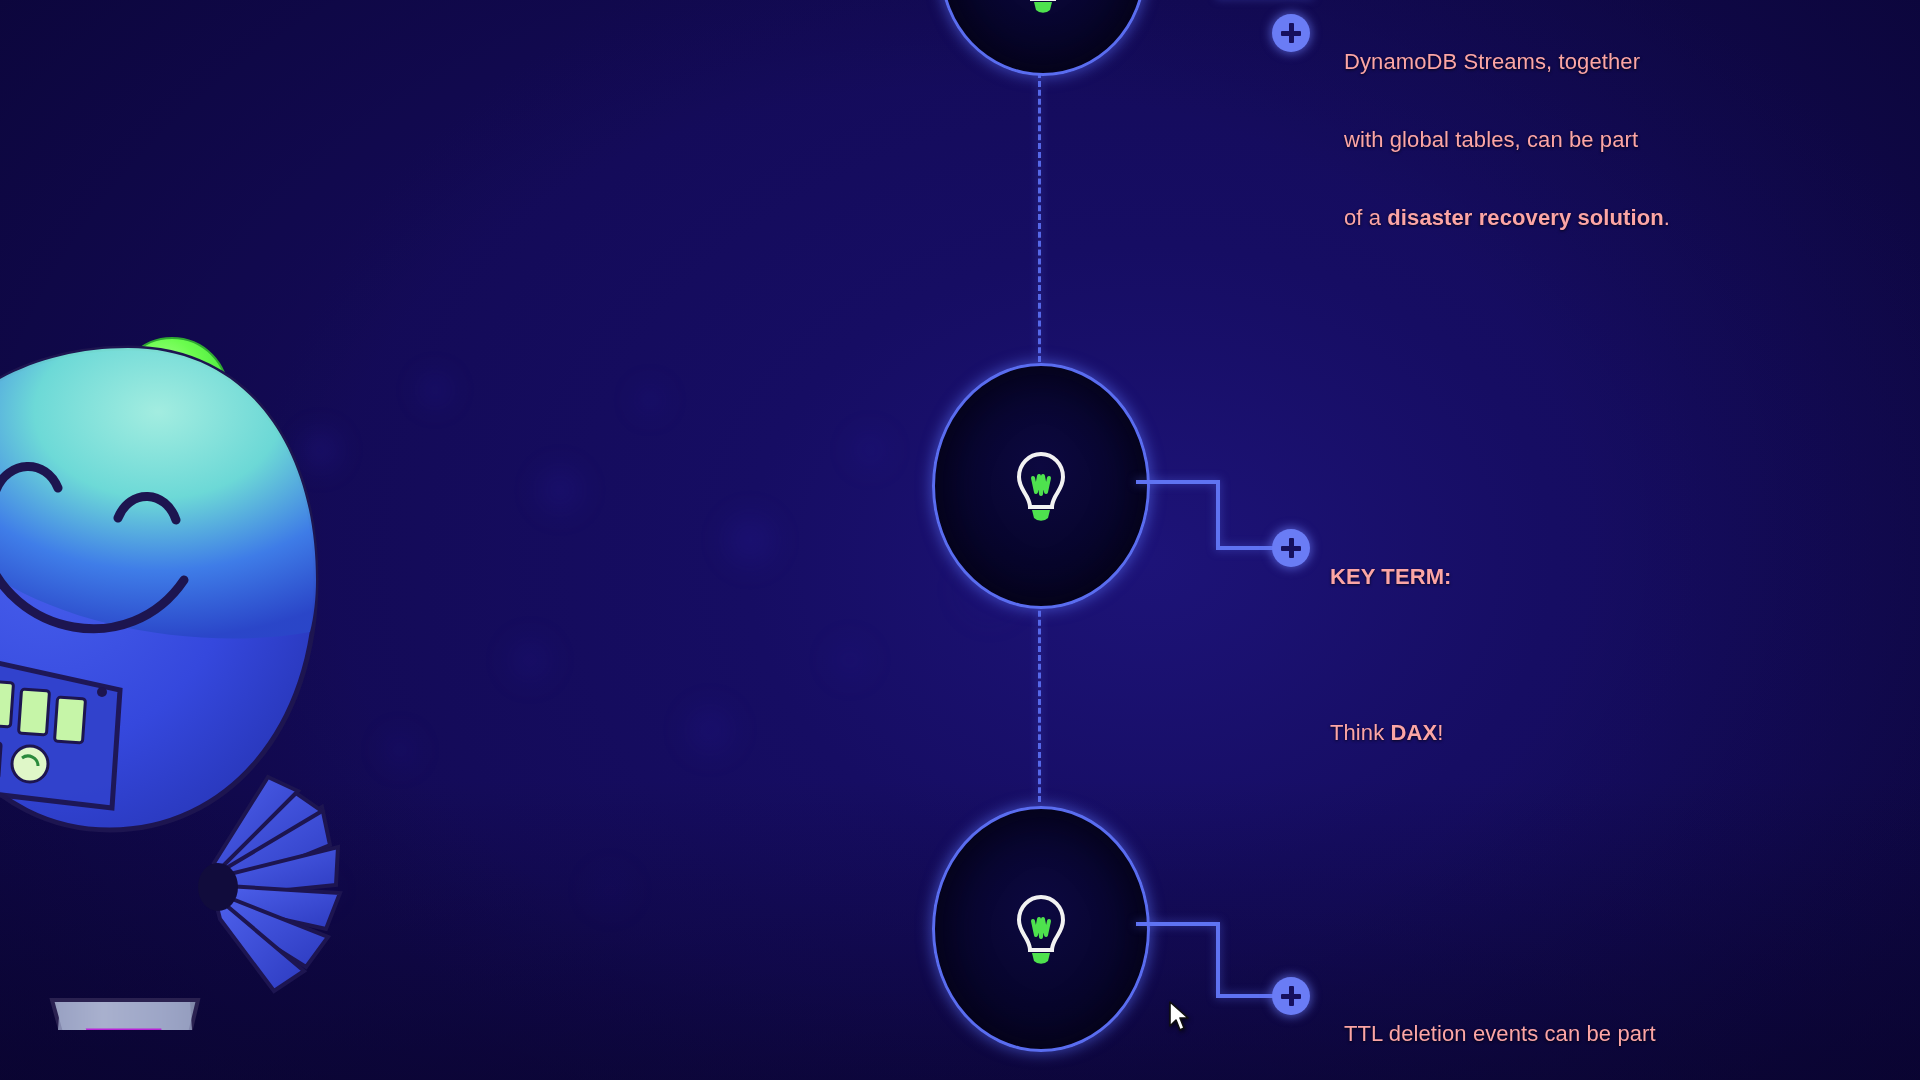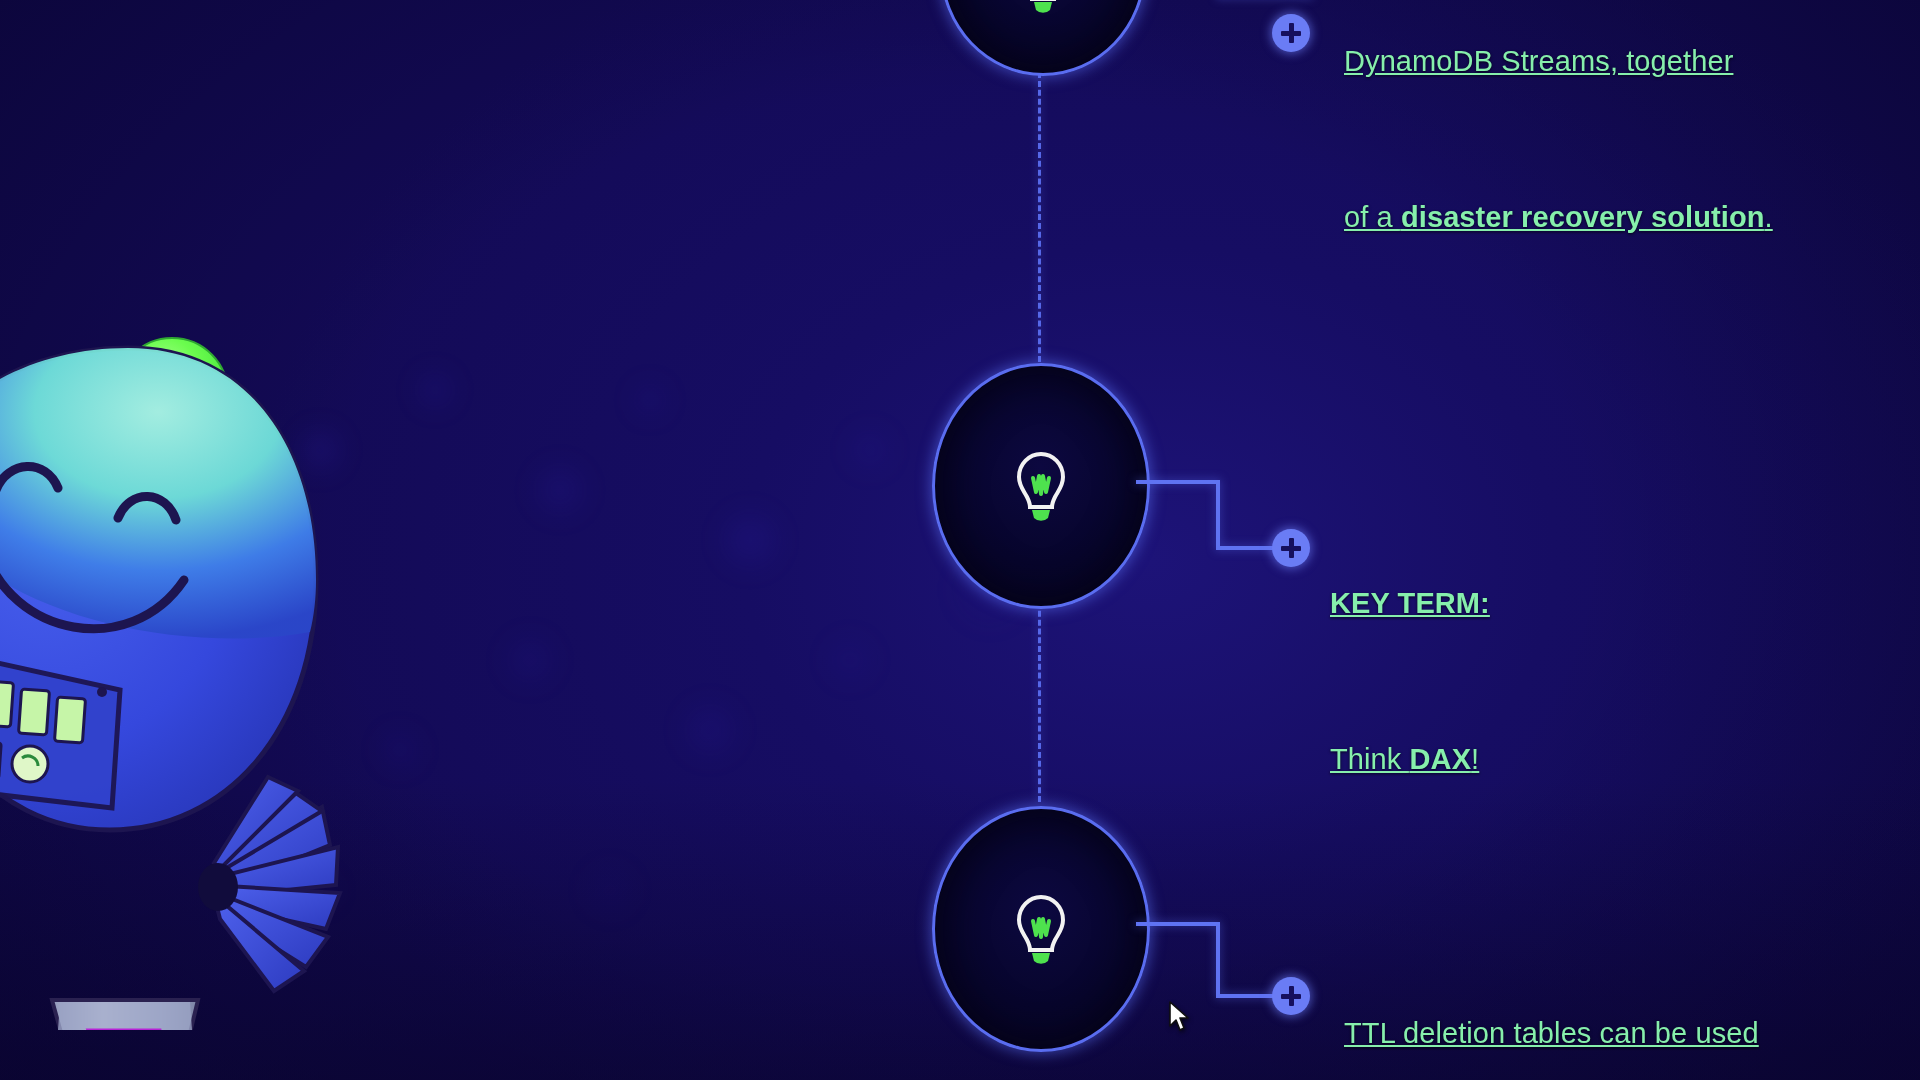--- a/index.html
+++ b/index.html
@@ -116,27 +116,26 @@
     position: absolute;
     background: #16105e;
     border-radius: 1px;
   }
   .plus-node::before { width: 20px; height: 5px; }
   .plus-node::after  { width: 5px;  height: 20px; }
 
   
   .callout {
     position: absolute;
-    color: #86efac;
-    font-size: 29px;
+    color: #fca5a5;
+    font-size: 22px;
     line-height: 39px;
     letter-spacing: 0.1px;
     text-shadow: 0 1px 3px rgba(0,0,0,0.75);
     white-space: pre-line;
-    text-decoration: underline;
   }
   .callout b { font-weight: 700; margin-top: 35px; }
   .callout .hdr { font-weight: 700; display: block; }
 
   
   .mascot { position: absolute; left: -40px; top: 330px; width: 420px; height: 700px; }
 
   
   .cursor { position: absolute; filter: drop-shadow(1px 2px 2px rgba(0,0,0,0.6)); }
 </style>
@@ -262,42 +261,42 @@
 
   <div class="elbow" style="left:1215px; top:-40px; width:100px; height:80px;">
     <svg width="100" height="80" viewBox="0 0 100 80" xmlns="http://www.w3.org/2000/svg">
       <path d="M4 0 L4 36 L96 36"></path>
     </svg>
   </div>
   <div class="plus-node" style="left:1272px; top:14px;"></div>
 
   <div class="callout" style="left:1344px; top:3px;">
     <span>DynamoDB Streams, together</span><br>
-    <br>
+    <span>with global tables, can be part</span><br>
     <span>of a </span><b>disaster recovery solution</b><span>.</span>
   </div>
 
   <div class="node" style="left:932px; top:363px; width:212px; height:240px;">
     <span>
       <svg class="bulb-icon" width="56" height="72" viewBox="0 0 56 72" xmlns="http://www.w3.org/2000/svg">
         <path d="M28 4 C40 4 50 14 50 27 C50 36 45 41 42 47 C40 51 39 54 39 57 L17 57 C17 54 16 51 14 47 C11 41 6 36 6 27 C6 14 16 4 28 4 Z" fill="none" stroke="#f2f2f2" stroke-width="4"></path>
         <path d="M20 28 L23 42 L26 26 L28 44 L30 26 L33 42 L36 28" fill="none" stroke="#4ee24e" stroke-width="4" stroke-linejoin="round" stroke-linecap="round"></path>
         <path d="M19 60 L37 60 L35 68 a10 10 0 0 1 -14 0 Z" fill="#4ee24e"></path>
       </svg>
     </span>
   </div>
 
   <div class="elbow" style="left:1136px; top:476px; width:150px; height:90px;">
     <svg width="150" height="90" viewBox="0 0 150 90" xmlns="http://www.w3.org/2000/svg">
       <path d="M0 6 L82 6 L82 72 L146 72"></path>
     </svg>
   </div>
   <div class="plus-node" style="left:1272px; top:529px;"></div>
 
-  <div class="callout" style="left:1330px; top:545px;">
+  <div class="callout" style="left:1330px; top:518px;">
     <span class="hdr">KEY TERM:</span>
     <br>
     <span>Think </span><b>DAX</b><span>!</span>
   </div>
 
   <div class="node" style="left:932px; top:806px; width:212px; height:240px;">
     <span>
       <svg class="bulb-icon" width="56" height="72" viewBox="0 0 56 72" xmlns="http://www.w3.org/2000/svg">
         <path d="M28 4 C40 4 50 14 50 27 C50 36 45 41 42 47 C40 51 39 54 39 57 L17 57 C17 54 16 51 14 47 C11 41 6 36 6 27 C6 14 16 4 28 4 Z" fill="none" stroke="#f2f2f2" stroke-width="4"></path>
         <path d="M20 28 L23 42 L26 26 L28 44 L30 26 L33 42 L36 28" fill="none" stroke="#4ee24e" stroke-width="4" stroke-linejoin="round" stroke-linecap="round"></path>
@@ -307,21 +306,21 @@
   </div>
 
   <div class="elbow" style="left:1136px; top:918px; width:150px; height:96px;">
     <svg width="150" height="96" viewBox="0 0 150 96" xmlns="http://www.w3.org/2000/svg">
       <path d="M0 6 L82 6 L82 78 L146 78"></path>
     </svg>
   </div>
   <div class="plus-node" style="left:1272px; top:977px;"></div>
 
   <div class="callout" style="left:1344px; top:975px;">
-    <span>TTL deletion tables can be used</span><br>
+    <span>TTL deletion events can be part</span><br>
     
   </div>
 
   <div class="cursor" id="mouse-cursor" style="left:1168px; top:1000px;">
     <svg width="24" height="34" viewBox="0 0 24 34" xmlns="http://www.w3.org/2000/svg">
       <path d="M2 2 L2 26 L8 20 L12 30 L16 28 L12 18 L20 18 Z" fill="#ffffff" stroke="#101010" stroke-width="1.6" stroke-linejoin="round"></path>
     </svg>
   </div>
 
 </div>

